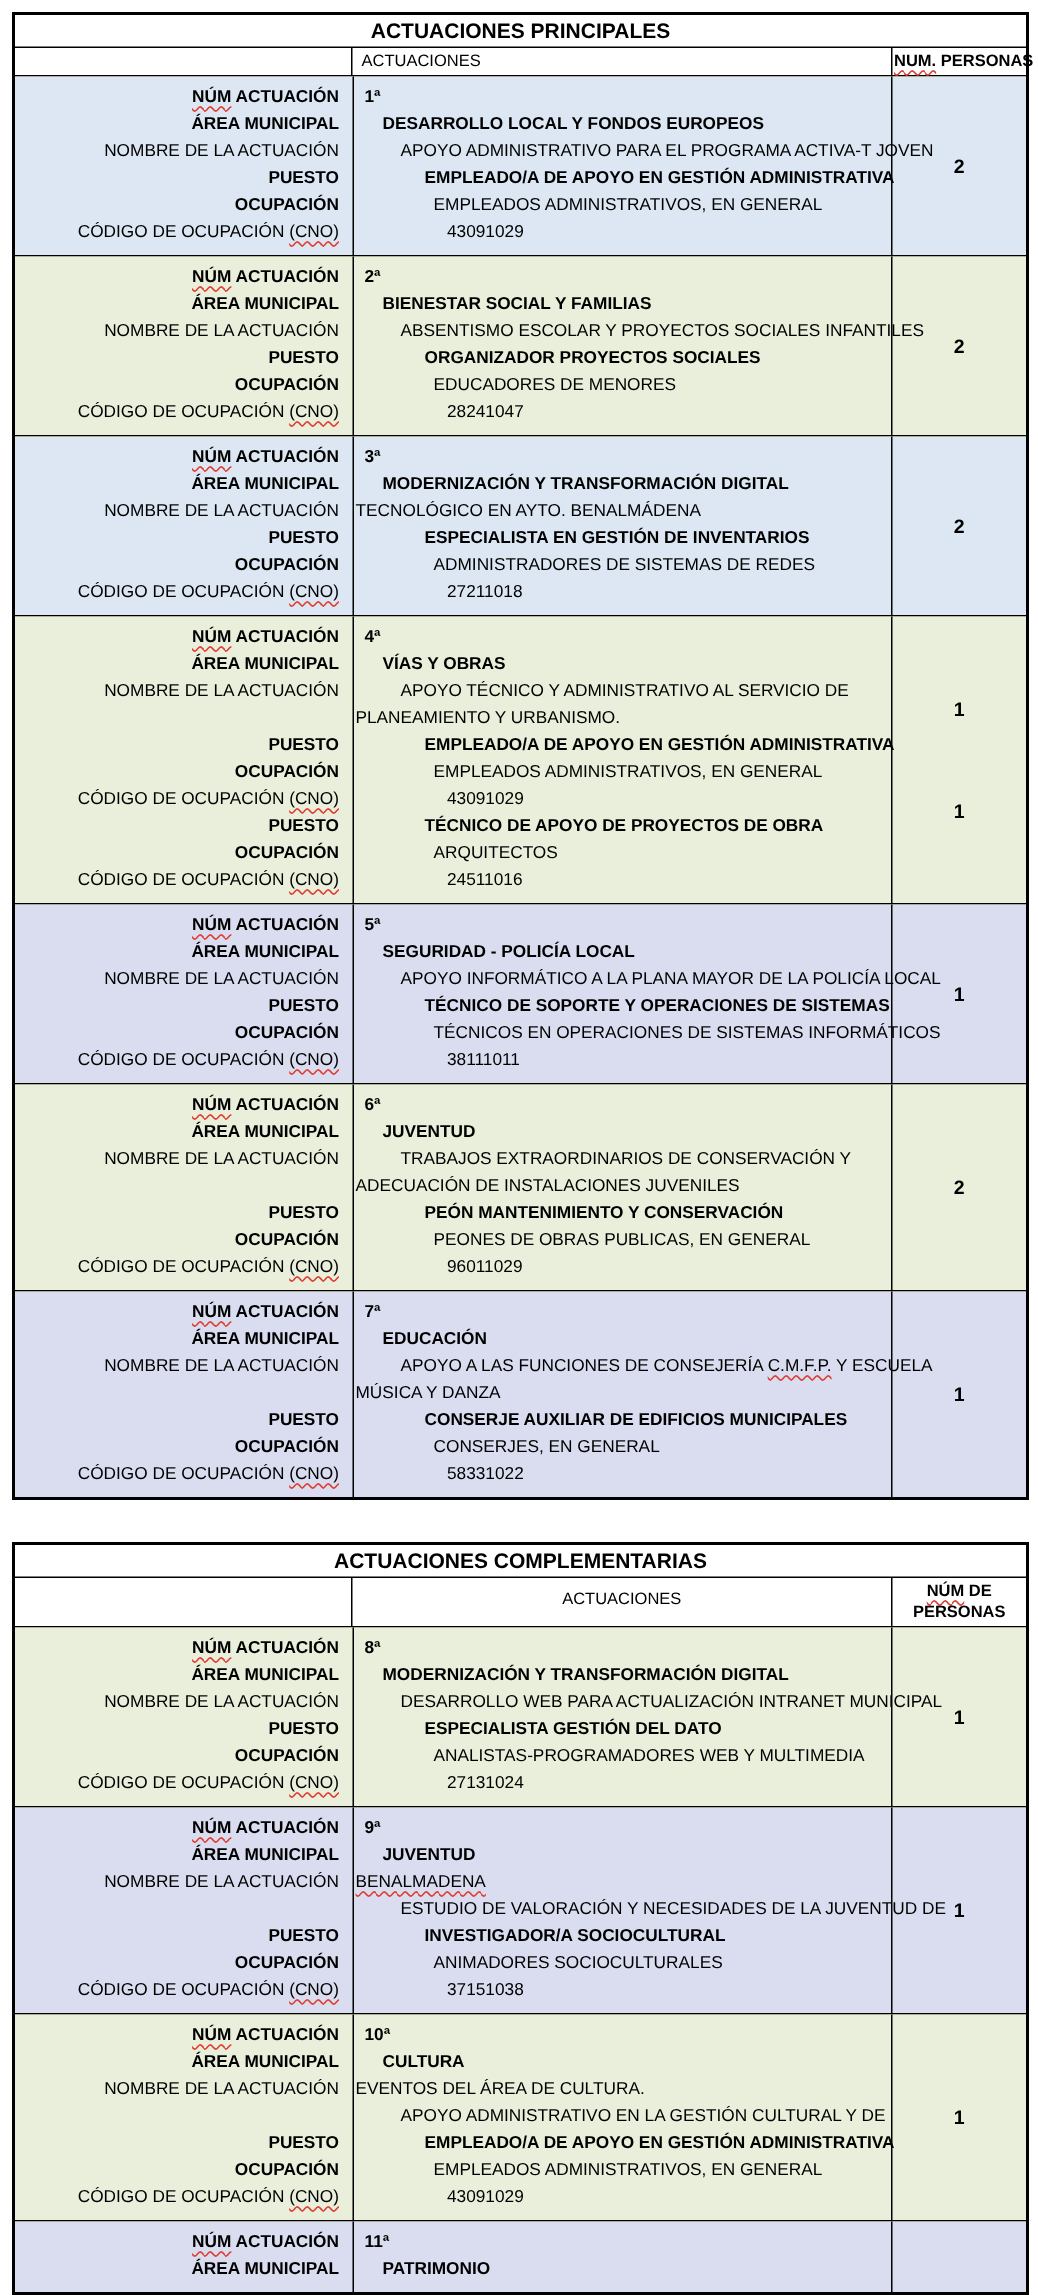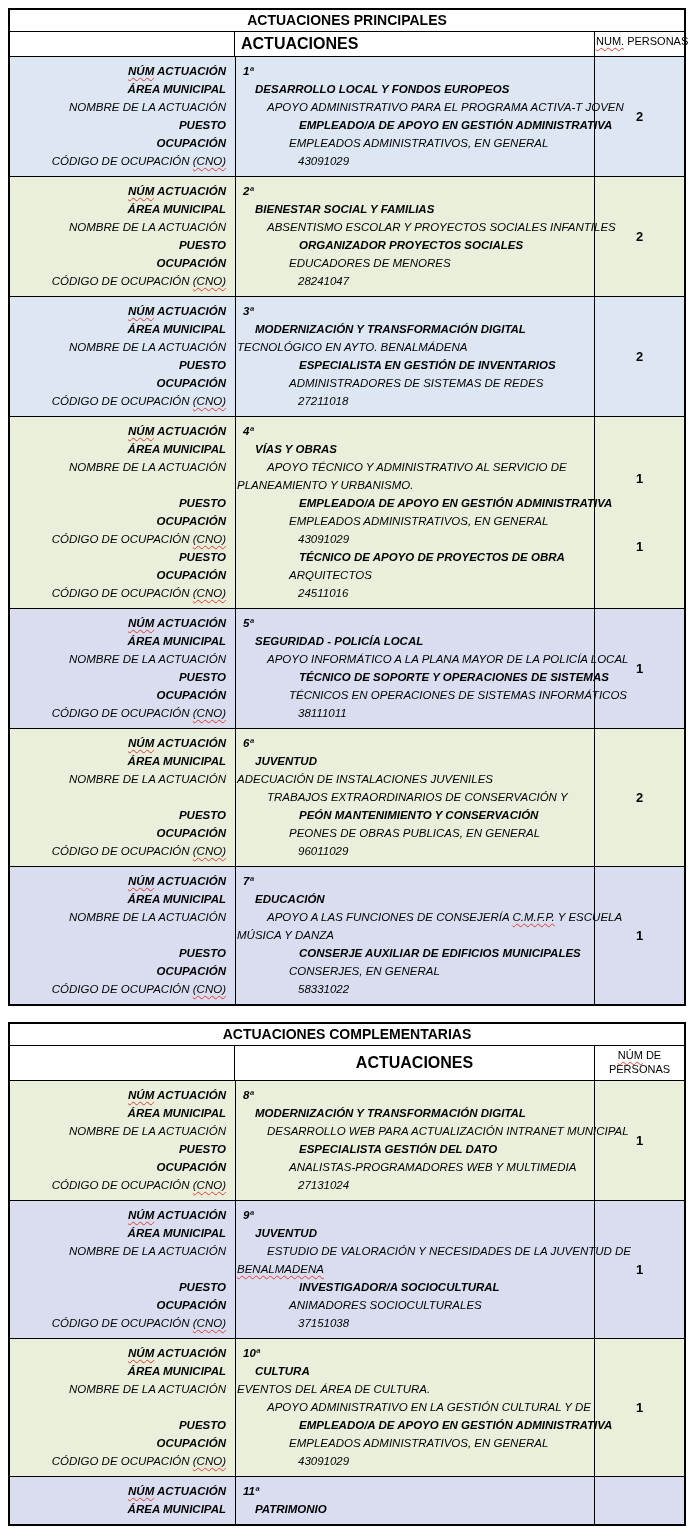--- a/index.html
+++ b/index.html
@@ -1,49 +1,49 @@
 <!DOCTYPE html>
 <html><head>
 <meta charset="utf-8">
 <style>
   html,body { margin:0; padding:0; background:#ffffff; }
   .page {
     width:692px; min-height:1530px; box-sizing:border-box;
     padding:8px 6px 10px 8px;
     font-family:"Liberation Sans", sans-serif; color:#000;
   }
-  .doc-table { border:2px solid #000; margin-bottom:16px; background:#fde047; }
+  .doc-table { border:2px solid #000; margin-bottom:28px; background:#fde047; }
   .t-title {
     text-align:center; font-weight:bold; font-size:14px;
     padding:2px 0 3px 0; border-bottom:1px solid #000; background:#fff;
   }
   .t-header {
     display:grid; grid-template-columns:225px 359px 1fr;
     border-bottom:1px solid #000; background:#fff;
   }
   .h-left  { border-right:1px solid #000; }
-  .h-mid   { font-weight:bold; font-size:16px; padding:3px 6px; }
+  .h-mid   { font-weight:normal; font-size:11px; padding:3px 6px; }
   .h-mid.center { text-align:center; padding:8px 6px; }
   .h-right {
-    border-left:1px solid #000; font-weight:normal; font-size:11px;
+    border-left:1px solid #000; font-weight:bold; font-size:11px;
     text-align:center; display:flex; flex-direction:column; justify-content:flex-start;
     padding:2px 1px; line-height:14px; white-space:nowrap;
   }
   .t-row { display:grid; grid-template-columns:584px 1fr; border-bottom:1px solid #000; position:relative; }
   .t-row:last-child { border-bottom:none; }
   .t-row::before { content:""; position:absolute; left:225px; top:0; bottom:0; border-left:1px solid #000; }
-  .segs { padding:5px 0 6px 0;font-style:italic; }
+  .segs { padding:5px 0 6px 0; }
   .seg  { display:grid; grid-template-columns:225px 1fr; align-items:start; }
   .lab  { text-align:right; padding-right:9px; font-size:11.5px; line-height:18px; white-space:nowrap; }
   .con  { padding-right:2px; }
   .con-line { font-size:11.5px; line-height:18px; padding-left:2px; white-space:nowrap; }
   .in-num      { padding-left:8px;  }
   .in-area     { padding-left:20px; }
   .in-nombre   { padding-left:32px; }
-  .in-puesto   { padding-left:64px; }
+  .in-puesto   { padding-left:48px; }
   .in-ocupacion{ padding-left:54px; }
   .in-codigo   { padding-left:63px; }
   .b { font-weight:bold; }
   .sq {
     text-decoration-line:underline; text-decoration-style:wavy;
     text-decoration-color:#e03c31; text-decoration-thickness:1px;
     text-underline-offset:2px;
   }
   .pers {
     border-left:1px solid #000; display:flex; flex-direction:column;
@@ -313,22 +313,22 @@
             </div>
             <div class="seg">
               <div class="lab b">ÁREA MUNICIPAL</div>
               <div class="con">
                 <div class="con-line in-area b">JUVENTUD</div>
               </div>
             </div>
             <div class="seg">
               <div class="lab">NOMBRE DE LA ACTUACIÓN</div>
               <div class="con">
+                <div class="con-line in-nombre">TRABAJOS EXTRAORDINARIOS DE CONSERVACIÓN Y</div>
                 <div class="con-line">ADECUACIÓN DE INSTALACIONES JUVENILES</div>
-                <div class="con-line in-nombre">TRABAJOS EXTRAORDINARIOS DE CONSERVACIÓN Y</div>
               </div>
             </div>
             <div class="seg">
               <div class="lab b">PUESTO</div>
               <div class="con">
                 <div class="con-line in-puesto b">PEÓN MANTENIMIENTO Y CONSERVACIÓN</div>
               </div>
             </div>
             <div class="seg">
               <div class="lab b">OCUPACIÓN</div>
@@ -455,22 +455,22 @@
             </div>
             <div class="seg">
               <div class="lab b">ÁREA MUNICIPAL</div>
               <div class="con">
                 <div class="con-line in-area b">JUVENTUD</div>
               </div>
             </div>
             <div class="seg">
               <div class="lab">NOMBRE DE LA ACTUACIÓN</div>
               <div class="con">
+                <div class="con-line"><span class="sq">BENALMADENA</span></div>
                 <div class="con-line in-nombre">ESTUDIO DE VALORACIÓN Y NECESIDADES DE LA JUVENTUD DE</div>
-                <div class="con-line"><span class="sq">BENALMADENA</span></div>
               </div>
             </div>
             <div class="seg">
               <div class="lab b">PUESTO</div>
               <div class="con">
                 <div class="con-line in-puesto b">INVESTIGADOR/A SOCIOCULTURAL</div>
               </div>
             </div>
             <div class="seg">
               <div class="lab b">OCUPACIÓN</div>

